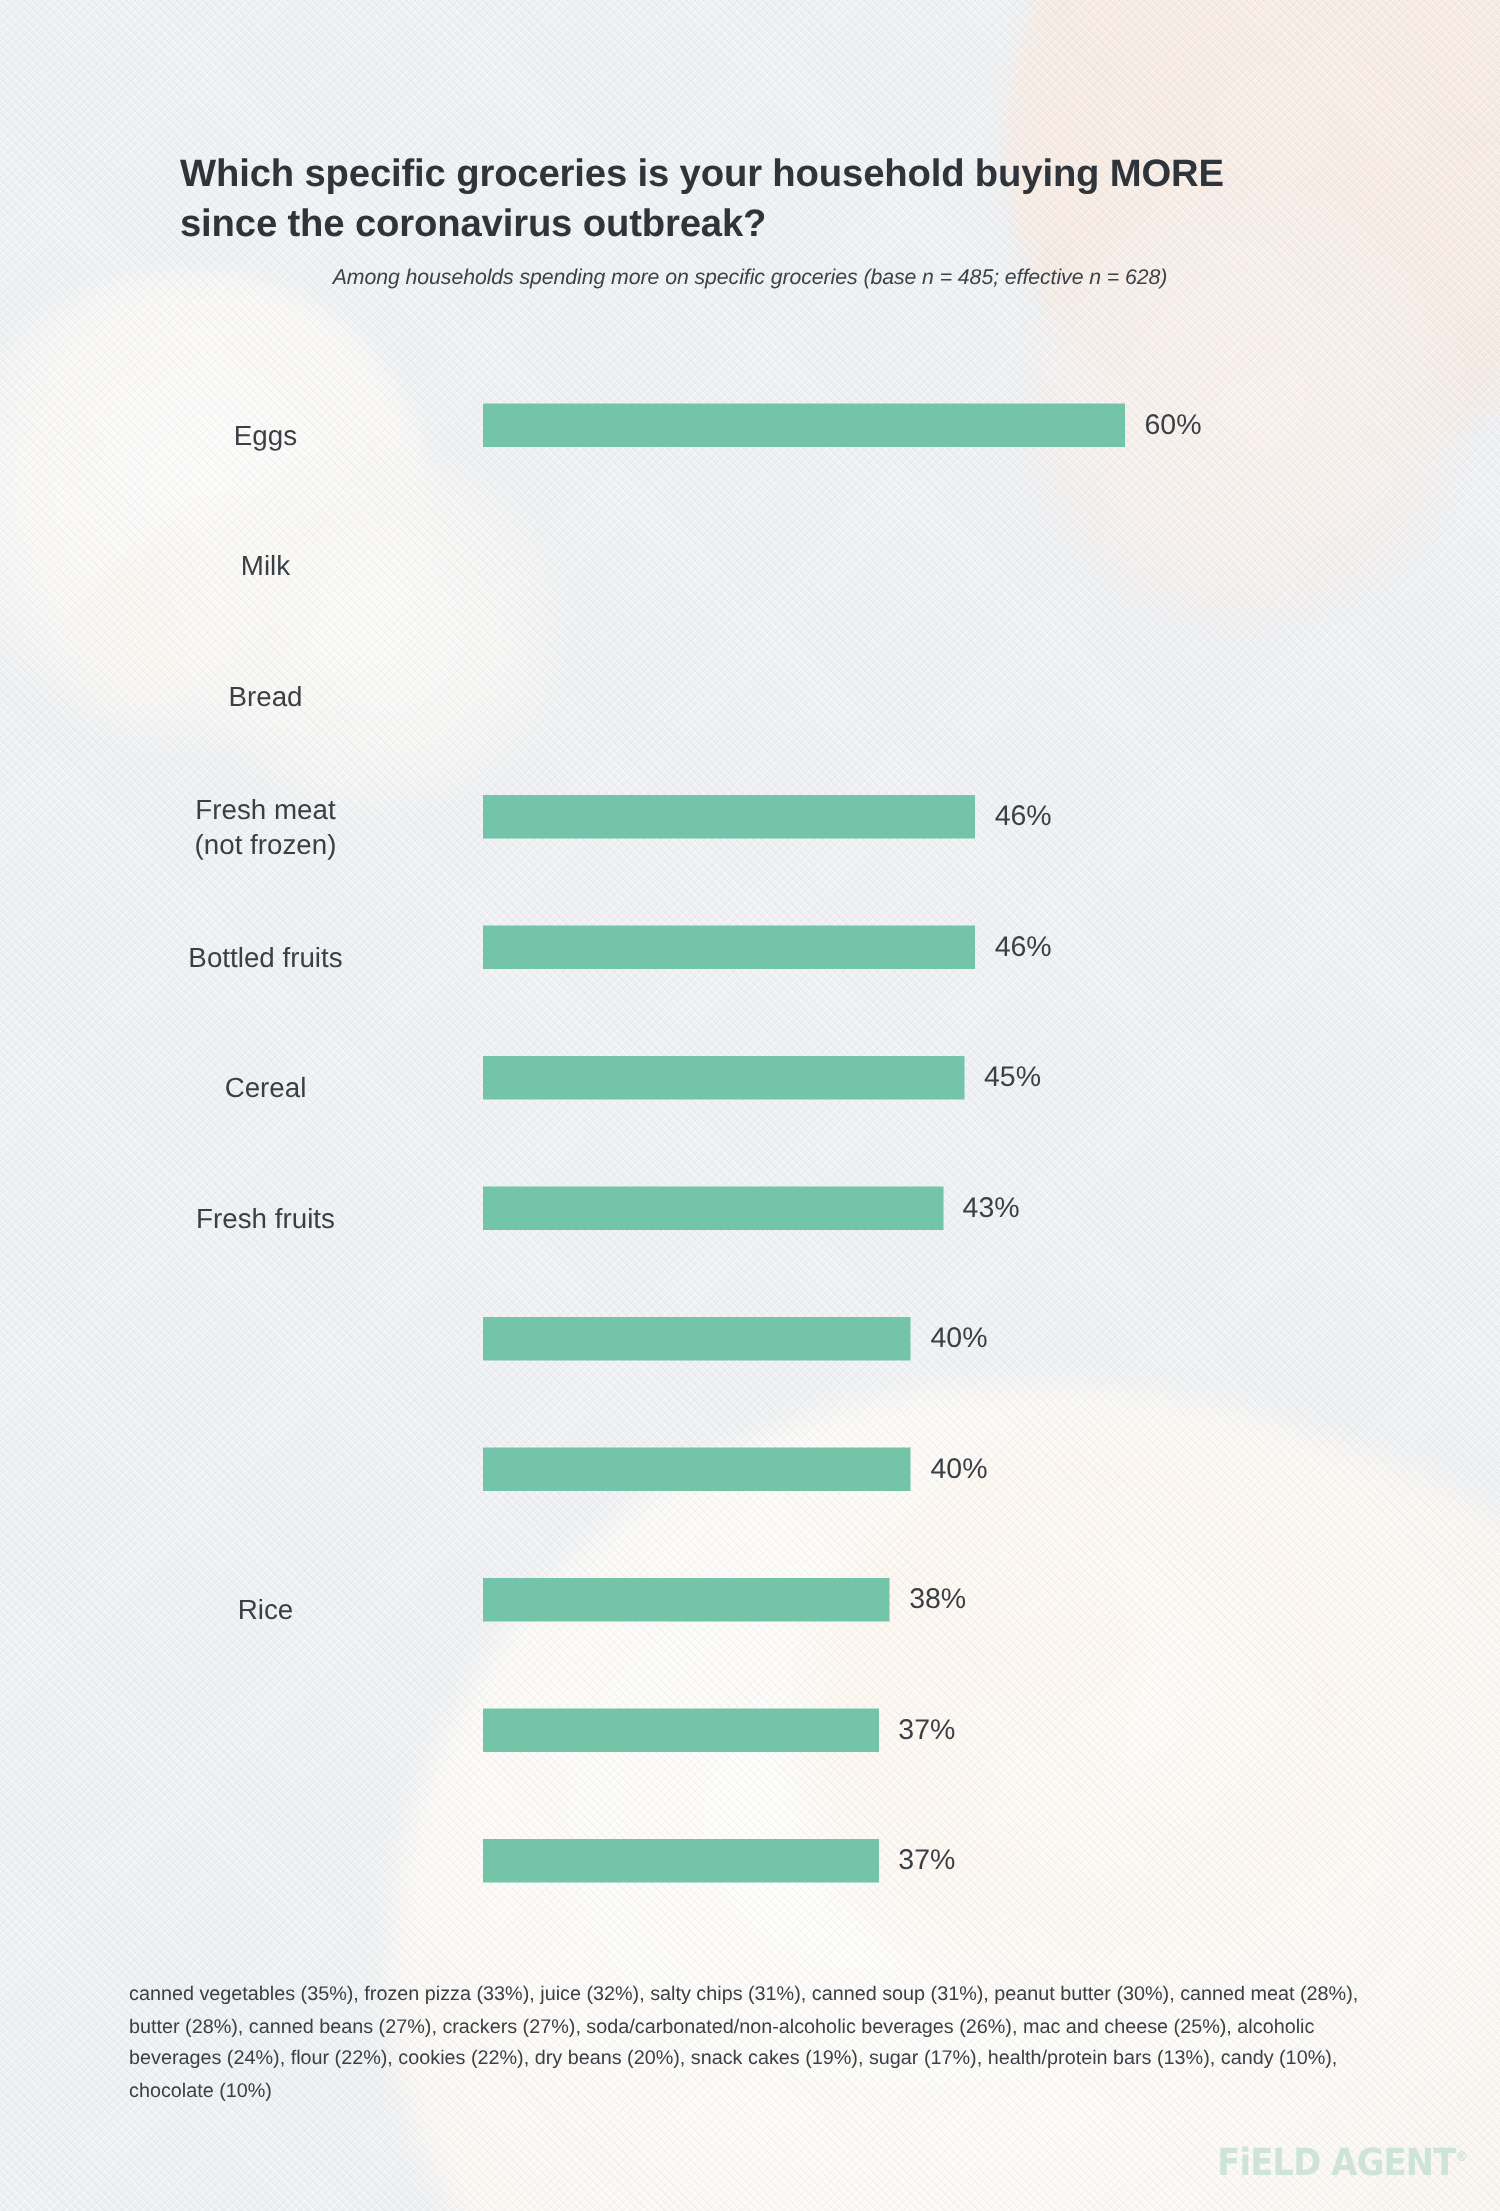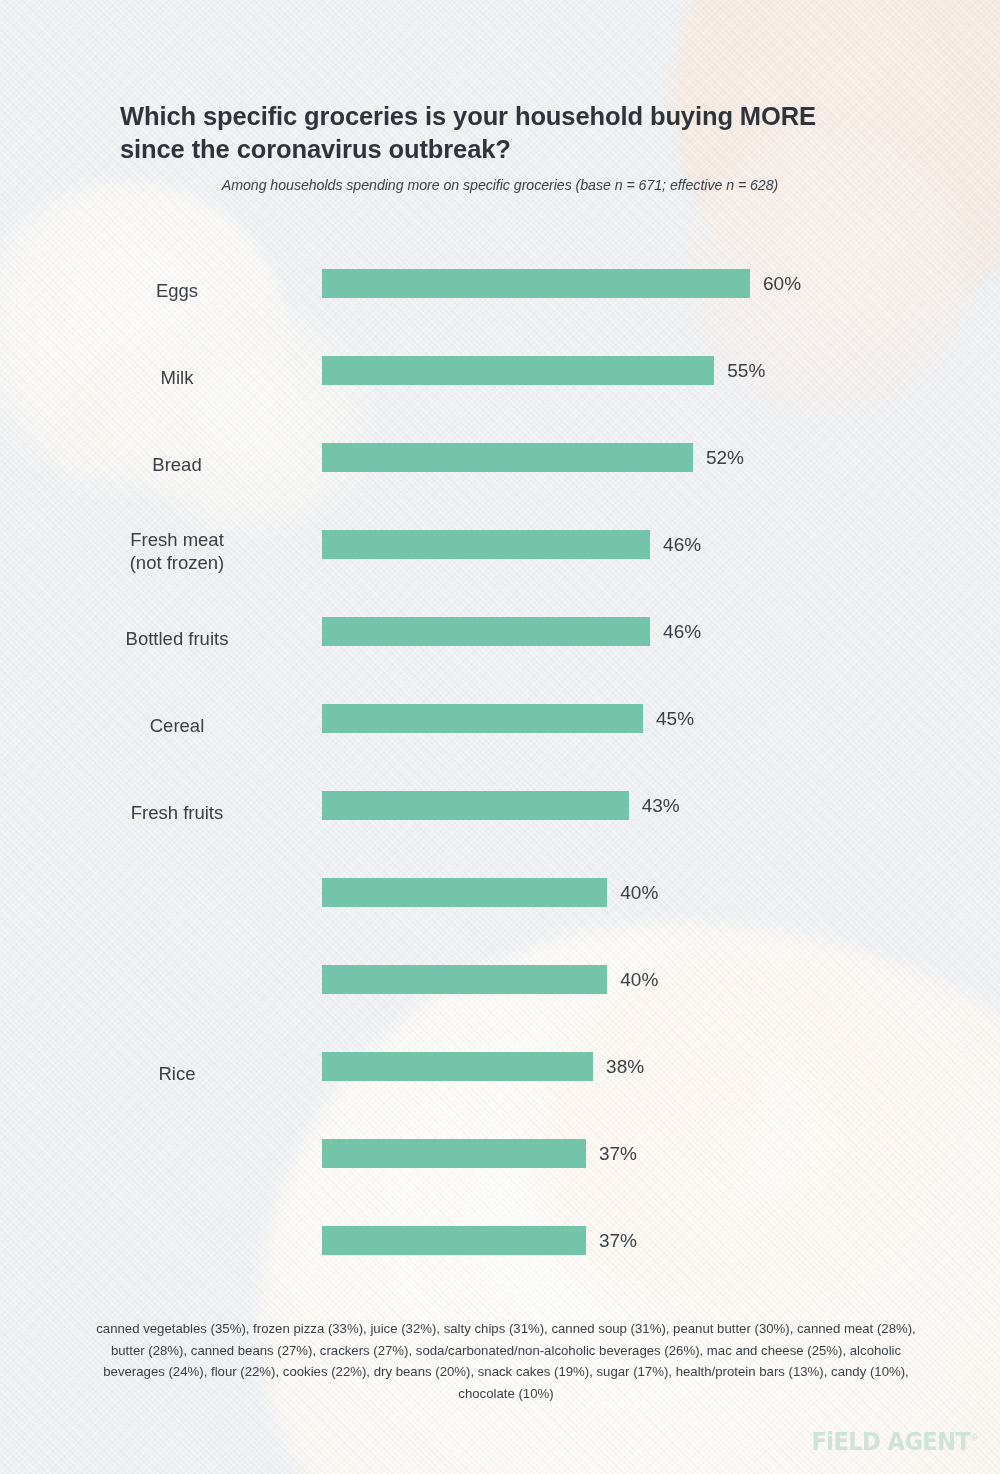--- a/index.html
+++ b/index.html
@@ -203,21 +203,21 @@
   }
 
   .footnote {
     position: absolute;
     left: 86px;
     top: 1318px;
     width: 840px;
     font-size: 13.2px;
     line-height: 21.5px;
     color: #3a3f45;
-    text-align: center;
+    text-align: left;
   }
 
   .logo {
     position: absolute;
     right: 22px;
     bottom: 18px;
     font-size: 25px;
     font-weight: bold;
     letter-spacing: -0.6px;
     color: #cfe4d8;
@@ -244,43 +244,35 @@
     <div class="ghost ghost-bread"></div>
     <div class="ghost ghost-bread2"></div>
     <div class="ghost ghost-bread3"></div>
   </div>
   <div class="texture"></div>
 
   <div class="content">
 
     <div class="title">Which specific groceries is your household buying MORE since the coronavirus outbreak?</div>
 
-    <div class="subtitle">Among households spending more on specific groceries (base n = 671; effective n = 628)</div>
+    <div class="subtitle">Among households spending more on specific groceries (base n = 485; effective n = 628)</div>
 
     <div class="chart" id="chart">
         <div class="row">
           <div class="row-label">Eggs</div>
           <div class="bar-wrap">
             <div class="bar" style="width: 428px; background: rgb(116, 196, 169);"></div>
             <div class="bar-value">60%</div>
           </div>
         </div>
         <div class="row">
           <div class="row-label">Milk</div>
-          <div class="bar-wrap">
-            <div class="bar" style="width: 392.3px; background: rgb(116, 196, 169);"></div>
-            <div class="bar-value">55%</div>
-          </div>
         </div>
         <div class="row">
           <div class="row-label">Bread</div>
-          <div class="bar-wrap">
-            <div class="bar" style="width: 370.9px; background: rgb(116, 196, 169);"></div>
-            <div class="bar-value">52%</div>
-          </div>
         </div>
         <div class="row">
           <div class="row-label">Fresh meat
 (not frozen)</div>
           <div class="bar-wrap">
             <div class="bar" style="width: 328.1px; background: rgb(116, 196, 169);"></div>
             <div class="bar-value">46%</div>
           </div>
         </div>
         <div class="row">

